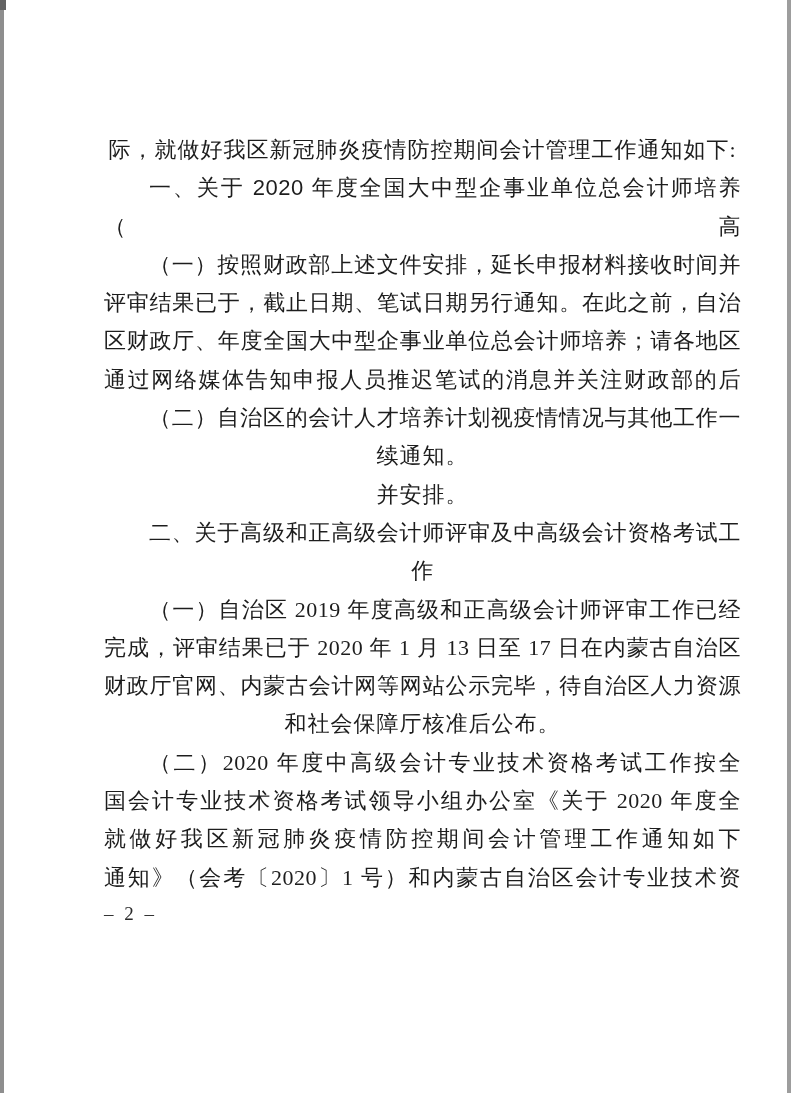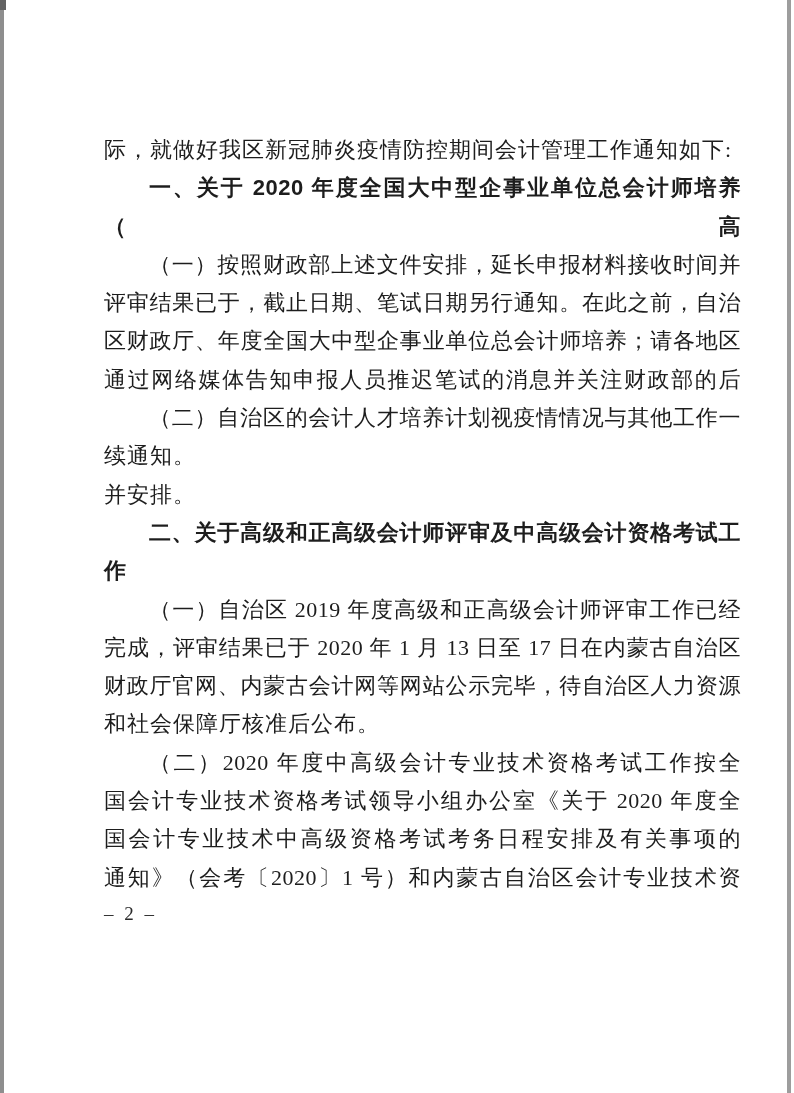--- a/index.html
+++ b/index.html
@@ -29,31 +29,32 @@
     position: absolute;
     left: 104px; top: 131px;
     width: 637px;
     color: #1d1d1d;
   }
   .line {
     font-size: 22px;
     line-height: 38.3px;
     letter-spacing: 1px;
     white-space: normal;
+    text-align: center;
   }
   
   .j {
     text-align: justify;
     text-align-last: justify;
     letter-spacing: 0.5px;
   }
   
   .h {
     font-family: "Liberation Sans", "DejaVu Sans", sans-serif;
-    font-weight: 700;
+    font-weight: 400;
     letter-spacing: 0.5px;
   }
   
   .ind { text-indent: 45px; }
   .pagenum {
     font-size: 19px;
     line-height: 26px;
     letter-spacing: 3px;
     margin-top: 4px;
     color: #2a2a2a;
@@ -77,16 +78,16 @@
   <div class="line">续通知。</div>
   <div class="line">并安排。</div>
   <div class="line h ind j">二、关于高级和正高级会计师评审及中高级会计资格考试工</div>
   <div class="line h">作</div>
   <div class="line ind j">（一）自治区 2019 年度高级和正高级会计师评审工作已经</div>
   <div class="line j">完成，评审结果已于 2020 年 1 月 13 日至 17 日在内蒙古自治区</div>
   <div class="line j">财政厅官网、内蒙古会计网等网站公示完毕，待自治区人力资源</div>
   <div class="line">和社会保障厅核准后公布。</div>
   <div class="line ind j">（二）2020 年度中高级会计专业技术资格考试工作按全</div>
   <div class="line j">国会计专业技术资格考试领导小组办公室《关于 2020 年度全</div>
-  <div class="line j">国会计专业技术中高级资格考试考务日程安排及有关事项的</div>
+  <div class="line j">就做好我区新冠肺炎疫情防控期间会计管理工作通知如下</div>
   <div class="line j">通知》（会考〔2020〕1 号）和内蒙古自治区会计专业技术资</div>
   <div class="pagenum">– 2 –</div>
 </div>
 
 </body></html>

